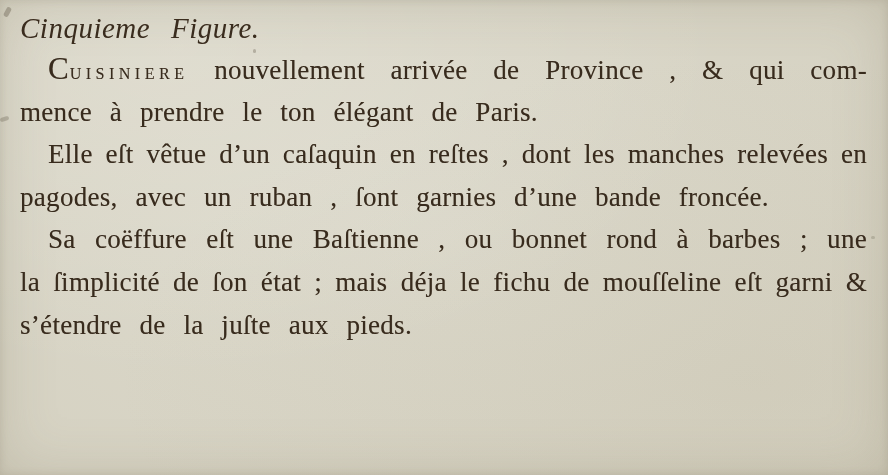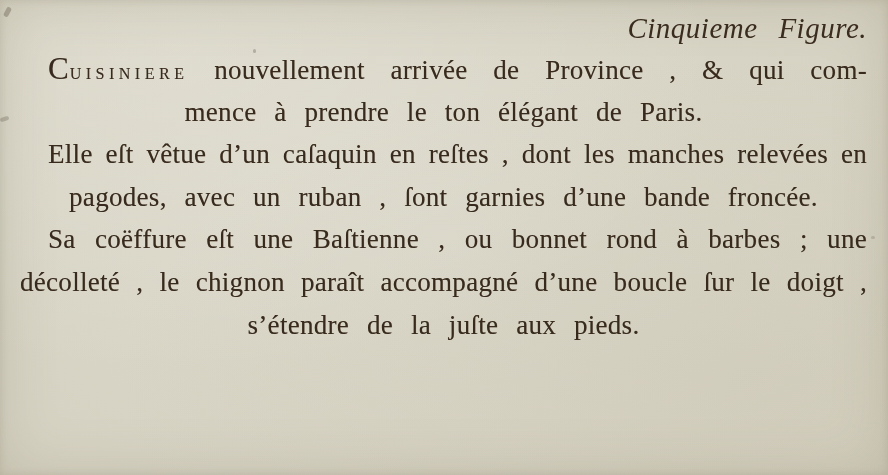--- a/index.html
+++ b/index.html
@@ -23,41 +23,41 @@
       #d8d5c7;
     box-shadow:
       inset 0 0 55px rgba(125,113,85,0.22),
       inset 0 0 8px rgba(110,100,75,0.18);
     color: #382b1d;
   }
   .title {
     font-style: italic;
     font-size: 29px;
     line-height: 40px;
-    text-align: right;
+    text-align: left;
     word-spacing: 0.45em;
     letter-spacing: 0.5px;
     color: #3a2c1e;
   }
   .line {
     font-size: 27px;
     line-height: 42.6px;
     height: 42.6px;
     letter-spacing: 0.3px;
     white-space: nowrap;
     color: #382b1d;
     text-shadow: 0.2px 0.2px 0.3px rgba(56,43,29,0.35);
   }
   .just {
     white-space: normal;
     text-align: justify;
     text-align-last: justify;
   }
   .endline {
-    text-align: center;
+    text-align: left;
     word-spacing: 0.40em;
   }
   .indent { text-indent: 28px; }
   .lead-init {
     font-size: 31px;
     letter-spacing: 1px;
   }
   .lead-sc {
     font-size: 16px;
     letter-spacing: 4.5px;
@@ -89,17 +89,17 @@
     <div class="line endline">mence à prendre le ton élégant de Paris.</div>
   </div>
 
   <div>
     <div class="line just indent">Elle eſt vêtue d’un caſaquin en reſtes , dont les manches relevées en</div>
     <div class="line endline">pagodes, avec un ruban , ſont garnies d’une bande froncée.</div>
   </div>
 
   <div>
     <div class="line just indent">Sa coëffure eſt une Baſtienne , ou bonnet rond à barbes ; une</div>
-    <div class="line just">décolleté , le chignon paraît accompagné d’une boucle ſur le doigt ,</div>
+    <div class="line just">la ſimplicité de ſon état ; mais déja le fichu de mouſſeline eſt garni &amp;</div>
     <div class="line endline">s’étendre de la juſte aux pieds.</div>
   </div>
 
 </div>
 
 </body></html>

